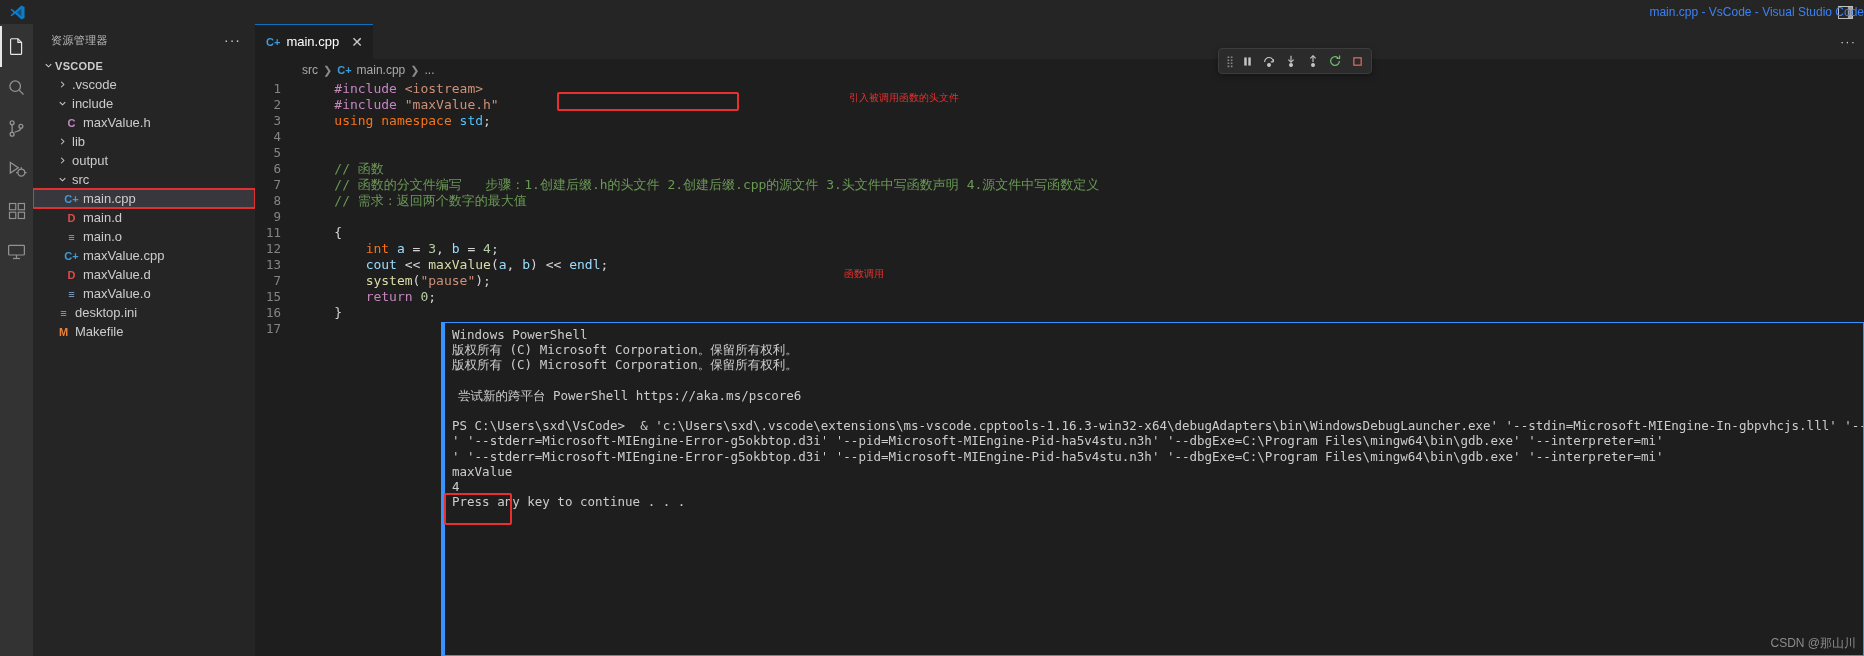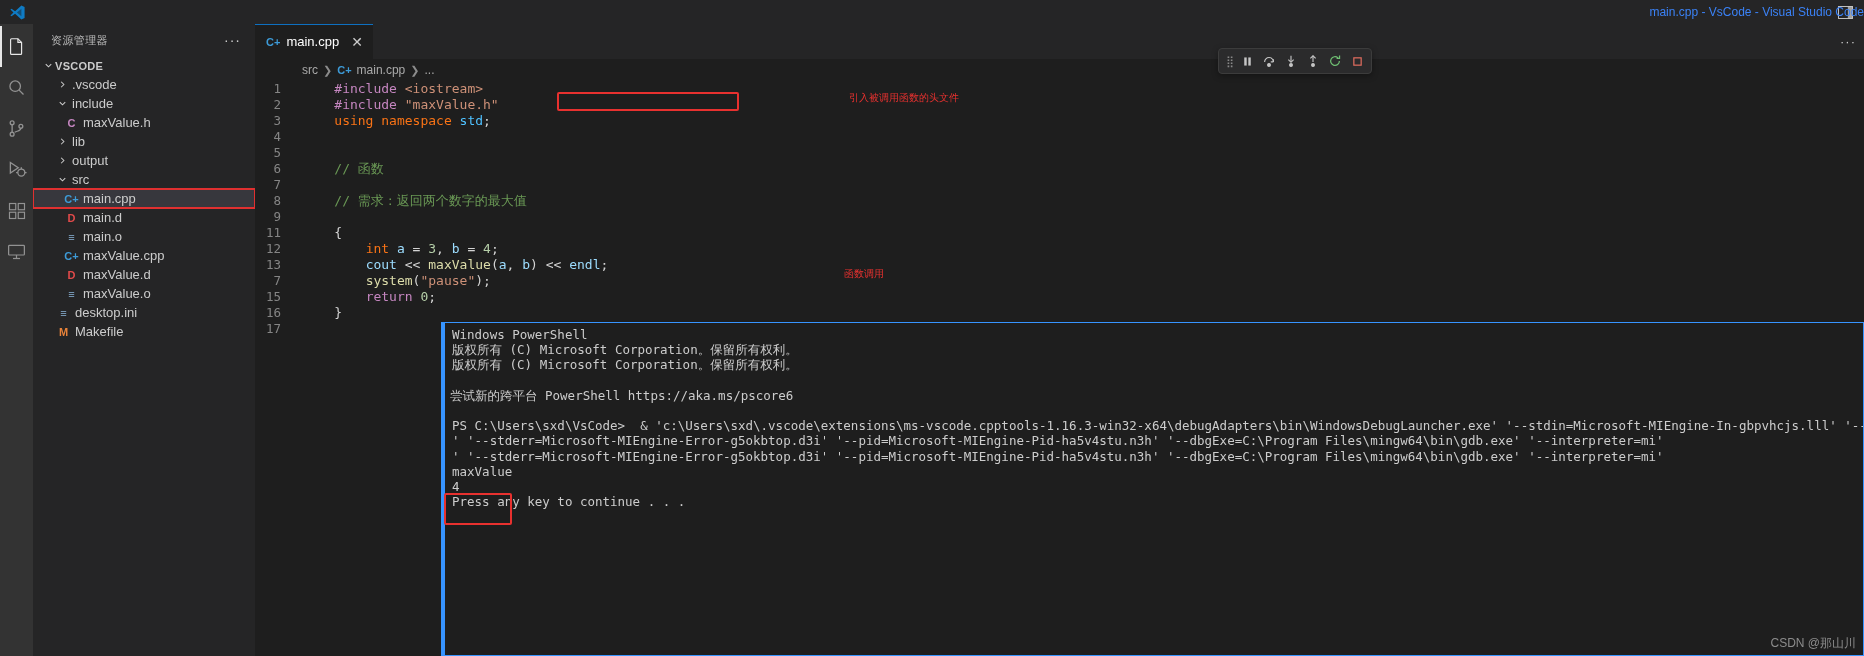--- a/index.html
+++ b/index.html
@@ -401,21 +401,21 @@
       </div>
 
       <div class="codearea">
         <div class="codelines" id="code-lines">
             <div class="cline"><span class="lnum">1</span><span class="ctext"><span class="k-punct">    </span><span class="k-pre">#include</span><span class="k-punct"> </span><span class="k-str">&lt;iostream&gt;</span></span></div>
             <div class="cline"><span class="lnum">2</span><span class="ctext"><span class="k-punct">    </span><span class="k-pre">#include</span><span class="k-punct"> </span><span class="k-str">"maxValue.h"</span></span></div>
             <div class="cline"><span class="lnum">3</span><span class="ctext"><span class="k-punct">    </span><span class="k-kw">using</span><span class="k-punct"> </span><span class="k-kw">namespace</span><span class="k-punct"> </span><span class="k-ns">std</span><span class="k-punct">;</span></span></div>
             <div class="cline"><span class="lnum">4</span><span class="ctext"></span></div>
             <div class="cline"><span class="lnum">5</span><span class="ctext"></span></div>
             <div class="cline"><span class="lnum">6</span><span class="ctext"><span class="k-punct">    </span><span class="k-cmt">// 函数</span></span></div>
-            <div class="cline"><span class="lnum">7</span><span class="ctext"><span class="k-punct">    </span></span></div>
+            <div class="cline"><span class="lnum">7</span><span class="ctext"><span class="k-punct">    </span><span class="k-cmt">// 函数的分文件编写   步骤：1.创建后缀.h的头文件 2.创建后缀.cpp的源文件 3.头文件中写函数声明 4.源文件中写函数定义</span></span></div>
             <div class="cline"><span class="lnum">8</span><span class="ctext"><span class="k-punct">    </span><span class="k-cmt">// 需求：返回两个数字的最大值</span></span></div>
             <div class="cline"><span class="lnum">9</span><span class="ctext"></span></div>
             <div class="cline"><span class="lnum">11</span><span class="ctext"><span class="k-punct">    </span><span class="k-punct">{</span></span></div>
             <div class="cline"><span class="lnum">12</span><span class="ctext"><span class="k-punct">        </span><span class="k-kw">int</span><span class="k-punct"> </span><span class="k-var">a</span><span class="k-punct"> = </span><span class="k-num">3</span><span class="k-punct">, </span><span class="k-var">b</span><span class="k-punct"> = </span><span class="k-num">4</span><span class="k-punct">;</span></span></div>
             <div class="cline"><span class="lnum">13</span><span class="ctext"><span class="k-punct">        </span><span class="k-var">cout</span><span class="k-punct"> &lt;&lt; </span><span class="k-fn">maxValue</span><span class="k-punct">(</span><span class="k-var">a</span><span class="k-punct">, </span><span class="k-var">b</span><span class="k-punct">) &lt;&lt; </span><span class="k-var">endl</span><span class="k-punct">;</span></span></div>
             <div class="cline"><span class="lnum">7</span><span class="ctext"><span class="k-punct">        </span><span class="k-fn">system</span><span class="k-punct">(</span><span class="k-str">"pause"</span><span class="k-punct">);</span></span></div>
             <div class="cline"><span class="lnum">15</span><span class="ctext"><span class="k-punct">        </span><span class="k-kw2">return</span><span class="k-punct"> </span><span class="k-num">0</span><span class="k-punct">;</span></span></div>
             <div class="cline"><span class="lnum">16</span><span class="ctext"><span class="k-punct">    </span><span class="k-punct">}</span></span></div>
             <div class="cline"><span class="lnum">17</span><span class="ctext"></span></div>
           </div>
@@ -429,21 +429,21 @@
   </div>
 
   <div class="panel">
     <div class="term">
       <div class="term-scroll-left"></div>
       <div id="term-lines">
           <div class="tline t-dim" style="padding-left: 6px;">Windows PowerShell</div>
           <div class="tline t-dim" style="padding-left: 6px;">版权所有 (C) Microsoft Corporation。保留所有权利。</div>
           <div class="tline t-dim" style="padding-left: 6px;">版权所有 (C) Microsoft Corporation。保留所有权利。</div>
           <div class="tline t-blank" style="padding-left: 6px;"></div>
-          <div class="tline t-dim" style="padding-left: 4px;">尝试新的跨平台 PowerShell https://aka.ms/pscore6</div>
+          <div class="tline t-dim" style="padding-left: 12px;">尝试新的跨平台 PowerShell https://aka.ms/pscore6</div>
           <div class="tline t-blank" style="padding-left: 6px;"></div>
           <div class="tline t-dim" style="padding-left: 6px;">PS C:\Users\sxd\VsCode&gt;  &amp; 'c:\Users\sxd\.vscode\extensions\ms-vscode.cpptools-1.16.3-win32-x64\debugAdapters\bin\WindowsDebugLauncher.exe' '--stdin=Microsoft-MIEngine-In-gbpvhcjs.lll' '--</div>
           <div class="tline t-dim" style="padding-left: 6px;">' '--stderr=Microsoft-MIEngine-Error-g5okbtop.d3i' '--pid=Microsoft-MIEngine-Pid-ha5v4stu.n3h' '--dbgExe=C:\Program Files\mingw64\bin\gdb.exe' '--interpreter=mi'</div>
           <div class="tline t-dim" style="padding-left: 6px;">' '--stderr=Microsoft-MIEngine-Error-g5okbtop.d3i' '--pid=Microsoft-MIEngine-Pid-ha5v4stu.n3h' '--dbgExe=C:\Program Files\mingw64\bin\gdb.exe' '--interpreter=mi'</div>
           <div class="tline t-dim" style="padding-left: 6px;">maxValue</div>
           <div class="tline t-dim" style="padding-left: 6px;">4</div>
           <div class="tline t-dim" style="padding-left: 6px;">Press any key to continue . . .</div>
         </div>
 
       <div class="hl-box" style="left:2px; top:170px; width:68px; height:32px;"></div>

